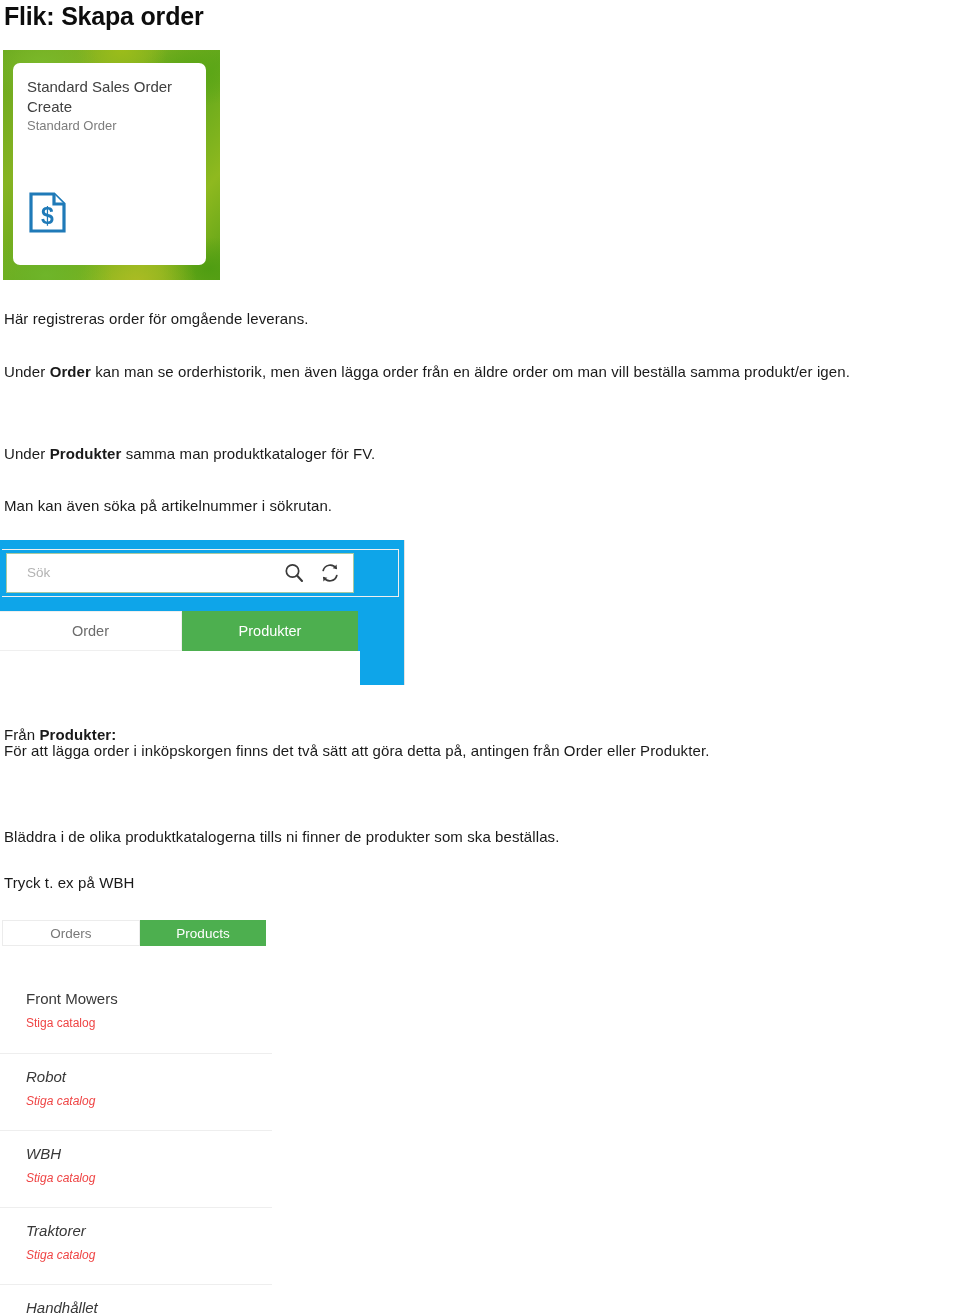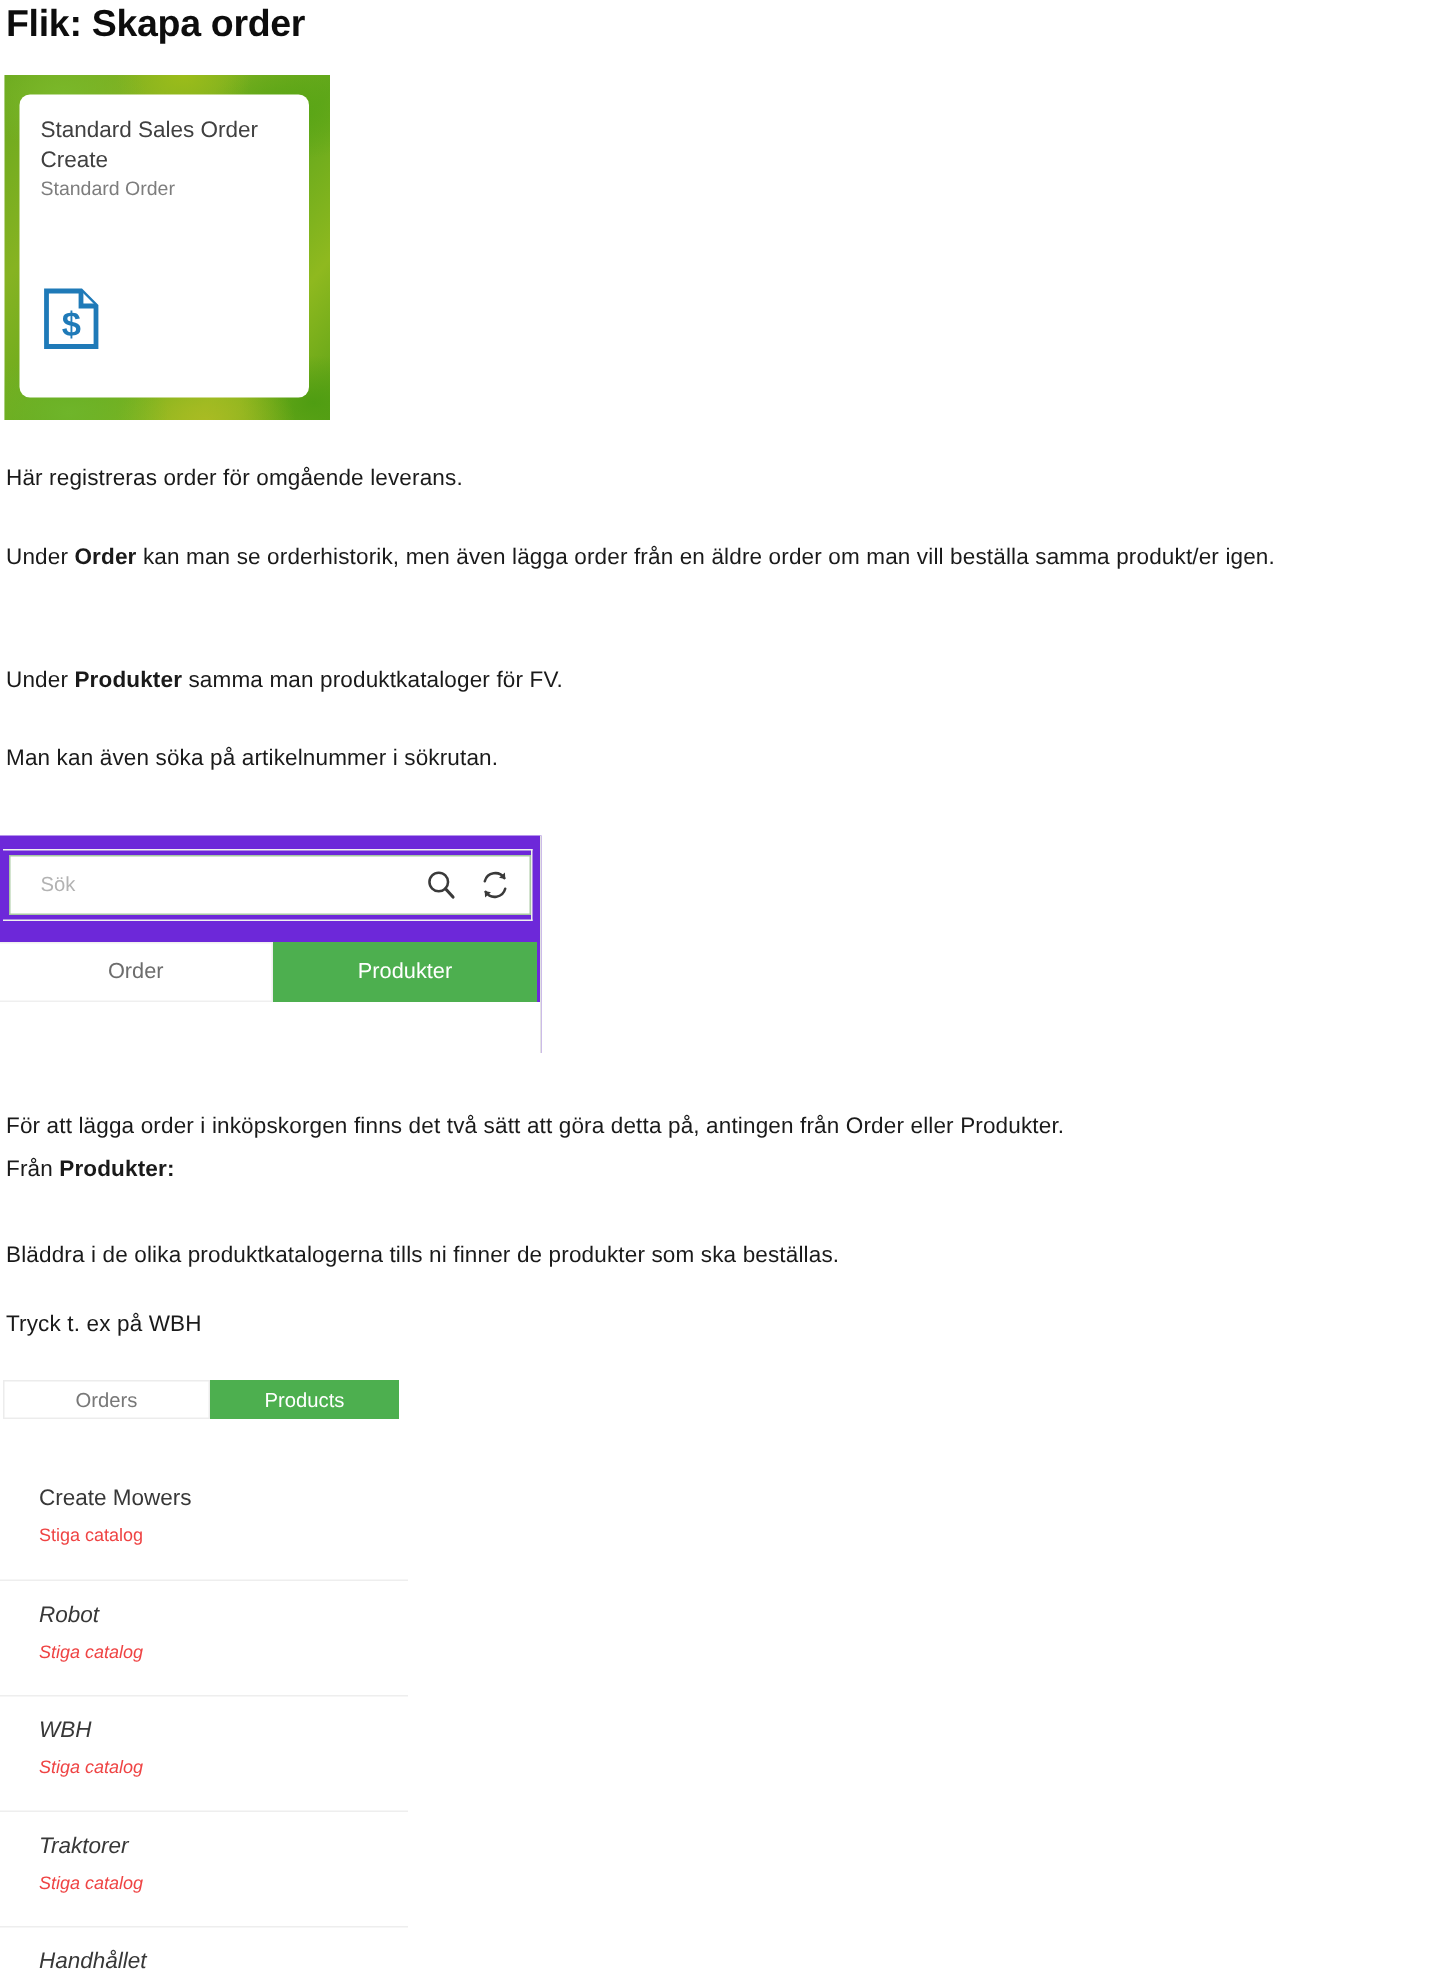--- a/index.html
+++ b/index.html
@@ -95,26 +95,27 @@
     line-height: 34px;
     color: #1a1a1a;
     letter-spacing: 0.1px;
   }
   .para b { font-weight: bold; }
 
   
   .search-shot {
     position: absolute;
     left: 0px;
-    top: 557px;
+    top: 540px;
     width: 360px;
     height: 145px;
-    background: #6d28d9;
+    background: #0ea5e9;
     border-right: 1px solid #e3e3e3;
     overflow: hidden;
+    padding-left: 44px;
   }
   .search-shot .frame-top {
     position: absolute;
     left: 2px; top: 9px; right: 5px; height: 48px;
     border: 1px solid #efefef;
     border-left: none;
     box-sizing: border-box;
   }
   .search-field {
     position: absolute;
@@ -294,36 +295,36 @@
     </div>
     <div class="tabs-row">
       <div class="tab inactive">Order</div>
       <div class="tab active">Produkter</div>
     </div>
     <div class="below-strip"></div>
   </div>
 
   <div class="para" style="top:702px; width:950px;margin-top:32px;">För att lägga order i inköpskorgen finns det två sätt att göra detta på, antingen från Order eller Produkter.</div>
 
-  <div class="para u" style="top:763px;">
+  <div class="para u" style="top:718px;">
     <span>Från </span><b>Produkter:</b>
   </div>
 
   <div class="para" style="top:820px;">Bläddra i de olika produktkatalogerna tills ni finner de produkter som ska beställas.</div>
 
   <div class="para" style="top:866px;">Tryck t. ex på WBH</div>
 
   <div class="cat-shot">
     <div class="cat-tabs">
       <div class="cat-tab inactive">Orders</div>
       <div class="cat-tab active">Products</div>
     </div>
     <div class="cat-list">
       <div class="cat-item">
-        <div class="cat-name">Create Mowers</div>
+        <div class="cat-name">Front Mowers</div>
         <div class="cat-sub">Stiga catalog</div>
       </div>
       <div class="cat-item">
         <div class="cat-name">Robot</div>
         <div class="cat-sub">Stiga catalog</div>
       </div>
       <div class="cat-item">
         <div class="cat-name">WBH</div>
         <div class="cat-sub">Stiga catalog</div>
       </div>

